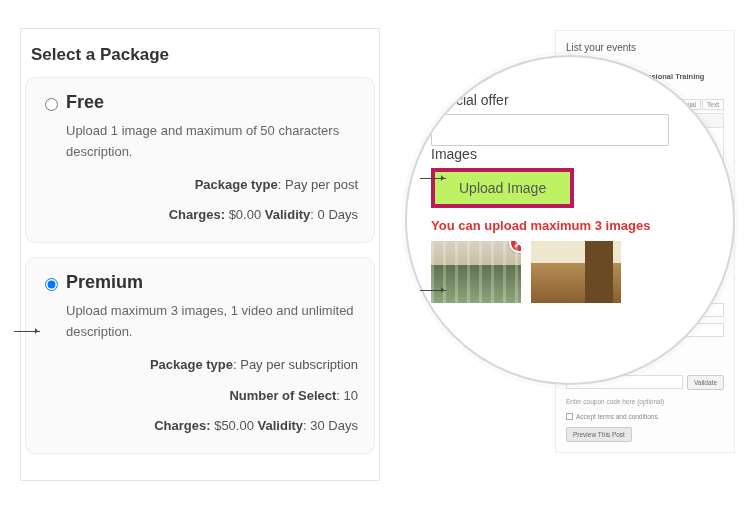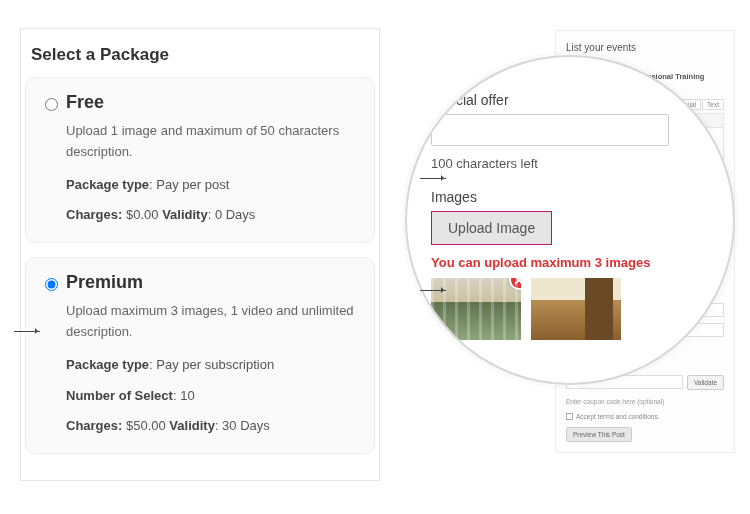--- a/index.html
+++ b/index.html
@@ -51,20 +51,21 @@
     font-weight: bold;
   }
   .package p {
     margin: 0 0 12px;
     line-height: 1.6;
     color: #666;
   }
   .package .meta {
     margin: 0 0 10px;
     color: #555;
+    text-align: right;
   }
   .package .meta b { color: #444; }
 
   .arrow {
     position: absolute;
     width: 26px;
     height: 1px;
     background: #444;
   }
   .arrow::after {
@@ -152,23 +153,23 @@
     background: #fff;
     padding: 4px 8px;
     font-size: 13px;
   }
   .mag-inner .hint {
     margin: 10px 0 18px;
     color: #555;
   }
   .upload-btn {
     display: inline-block;
-    padding: 8px 16px;
-    border: 1px solid #be185d;
-    background: #e5e5e5;
+    padding: 8px 24px;
+    border: 4px solid #be185d;
+    background: #bef264;
     font-size: 14px;
     color: #555;
     cursor: pointer;
   }
   .error {
     color: #d33;
     margin: 10px 0 8px;
     font-weight: bold;
   }
   .thumbs { display: flex; gap: 10px; margin-top: 4px; }
@@ -273,21 +274,20 @@
     <span style="width:7px;height:7px;border:1px solid #aaa;display:inline-block"></span>
     <span>Accept terms and conditions.</span>
   </div>
   <span class="btn" style="background:#e8e8e8">Preview This Post</span>
 </div>
 
 <div class="magnifier">
   <div class="mag-inner">
     <p class="label">Special offer</p>
     <input type="text" class="text-field" style="">
-    <p class="hint">100 characters left</p>
 
     <p class="label">Images</p>
     <span class="upload-btn">Upload Image</span>
     <p class="error">You can upload maximum 3 images</p>
 
     <div class="thumbs">
       <div class="thumb a">
         <span class="del">
           <svg viewBox="0 0 10 10">
               <path d="M1 1 L9 9 M9 1 L1 9" stroke="#fff" stroke-width="2" fill="none"></path>

